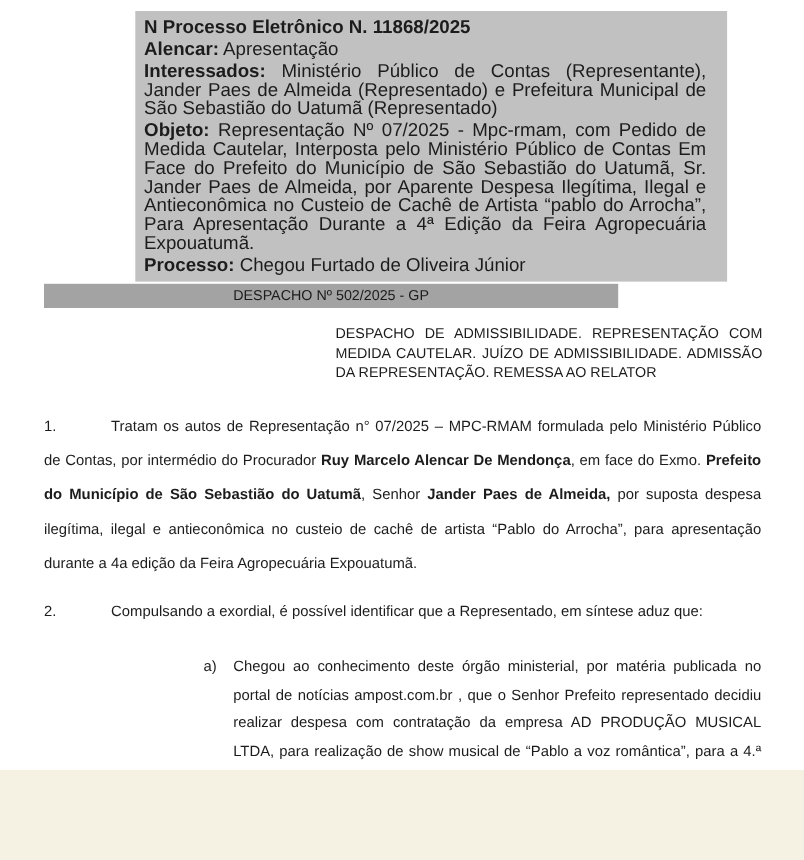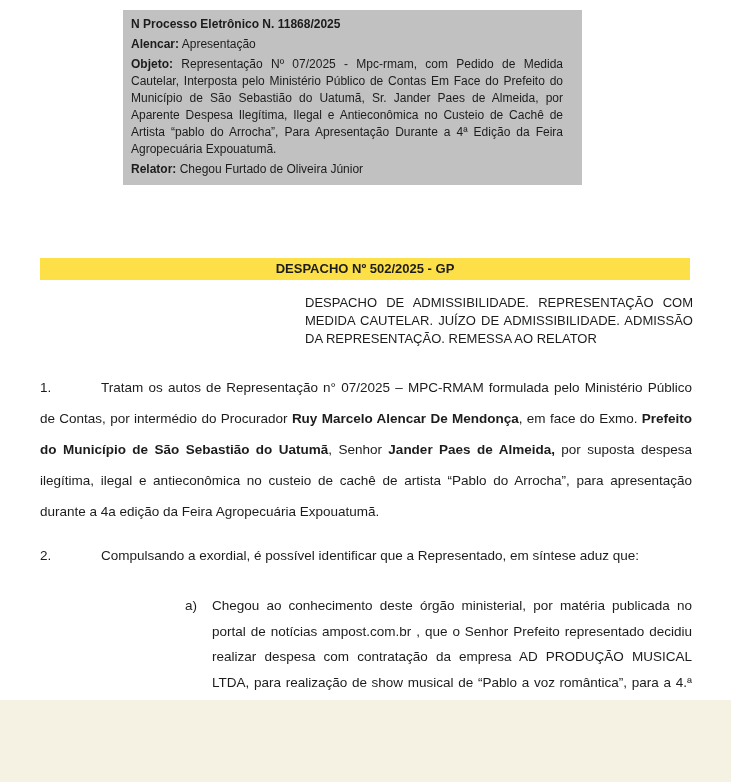--- a/index.html
+++ b/index.html
@@ -3,30 +3,30 @@
 <meta charset="utf-8">
 <style>
   html,body{margin:0;padding:0;}
   body{
     width:731px;height:782px;background:#ffffff;position:relative;
     font-family:"Liberation Sans", sans-serif;color:#1c1c1c;overflow:hidden;
   }
   .b{font-weight:bold;}
   
   .header-block{
-    position:absolute;left:123px;top:10px;width:459px;
+    position:absolute;left:123px;top:10px;width:538px;
     background:#c1c1c1;box-sizing:border-box;padding:6px 19px 7px 8px;
-    font-size:12px;line-height:17px;
+    font-size:17px;line-height:17px;
   }
   .hrow{text-align:justify;margin-bottom:3px;}
   .hrow:last-child{margin-bottom:0;}
   
   .despacho-bar{
-    position:absolute;left:40px;top:258px;width:650px;height:22px;
-    background:#fde047;text-align:center;font-weight:bold;font-size:13px;line-height:22px;
+    position:absolute;left:40px;top:258px;width:522px;height:22px;
+    background:#a3a3a3;text-align:center;font-weight:normal;font-size:13px;line-height:22px;
   }
   
   .summary{
     position:absolute;left:305px;top:294px;width:388px;
     font-size:13px;line-height:18px;text-align:justify;
   }
   
   .para{
     position:absolute;left:40px;width:652px;
     font-size:13.5px;line-height:31px;text-align:justify;
@@ -48,22 +48,23 @@
   }
 </style>
 </head>
 <body>
 
 <div>
 
   <div class="header-block">
     <div class="hrow"><span class="b">N Processo Eletrônico N. 11868/2025</span></div>
     <div class="hrow"><span class="b">Alencar:</span><span> Apresentação</span></div>
+    <div class="hrow"><span class="b">Interessados:</span><span> Ministério Público de Contas (Representante), Jander Paes de Almeida (Representado) e Prefeitura Municipal de São Sebastião do Uatumã (Representado)</span></div>
     <div class="hrow"><span class="b">Objeto:</span><span> Representação Nº 07/2025 - Mpc-rmam, com Pedido de Medida Cautelar, Interposta pelo Ministério Público de Contas Em Face do Prefeito do Município de São Sebastião do Uatumã, Sr. Jander Paes de Almeida, por Aparente Despesa Ilegítima, Ilegal e Antieconômica no Custeio de Cachê de Artista “pablo do Arrocha”, Para Apresentação Durante a 4ª Edição da Feira Agropecuária Expouatumã.</span></div>
-    <div class="hrow"><span class="b">Relator:</span><span> Chegou Furtado de Oliveira Júnior</span></div>
+    <div class="hrow"><span class="b">Processo:</span><span> Chegou Furtado de Oliveira Júnior</span></div>
   </div>
 
   <div class="despacho-bar">
     <span>DESPACHO Nº 502/2025 - GP</span>
   </div>
 
   <div class="summary">DESPACHO DE ADMISSIBILIDADE. REPRESENTAÇÃO COM MEDIDA CAUTELAR. JUÍZO DE ADMISSIBILIDADE. ADMISSÃO DA REPRESENTAÇÃO. REMESSA AO RELATOR</div>
 
   <div class="para para1">
     <span class="pnum">1.</span><span><span>Tratam os autos de Representação n° 07/2025 – MPC-RMAM formulada pelo Ministério Público de Contas, por intermédio do Procurador </span><span class="b">Ruy Marcelo Alencar De Mendonça</span><span>, em face do Exmo. </span><span class="b">Prefeito do Município de São Sebastião do Uatumã</span><span>, Senhor </span><span class="b">Jander Paes de Almeida,</span><span> por suposta despesa ilegítima, ilegal e antieconômica no custeio de cachê de artista “Pablo do Arrocha”, para apresentação durante a 4a edição da Feira Agropecuária Expouatumã.</span></span>

